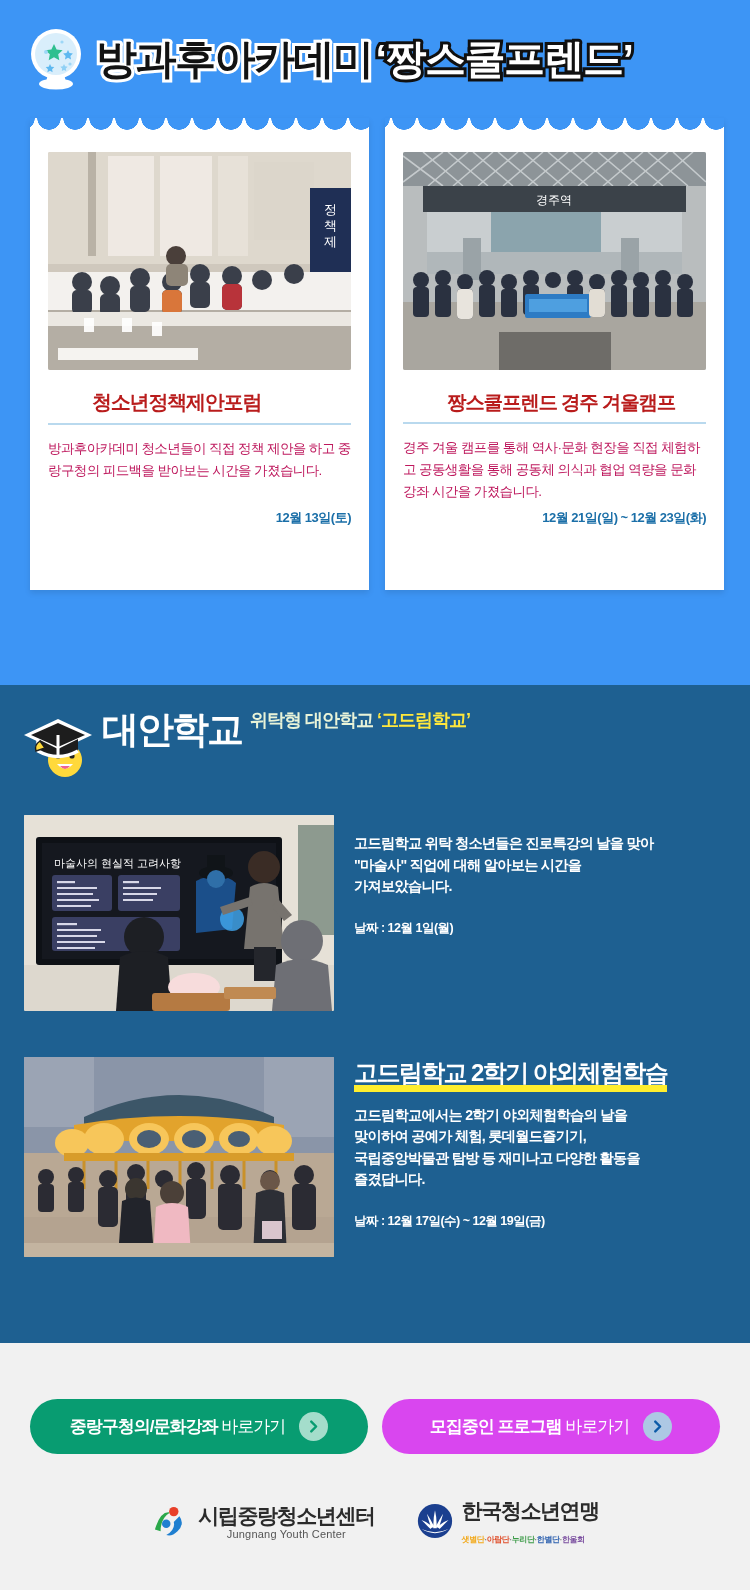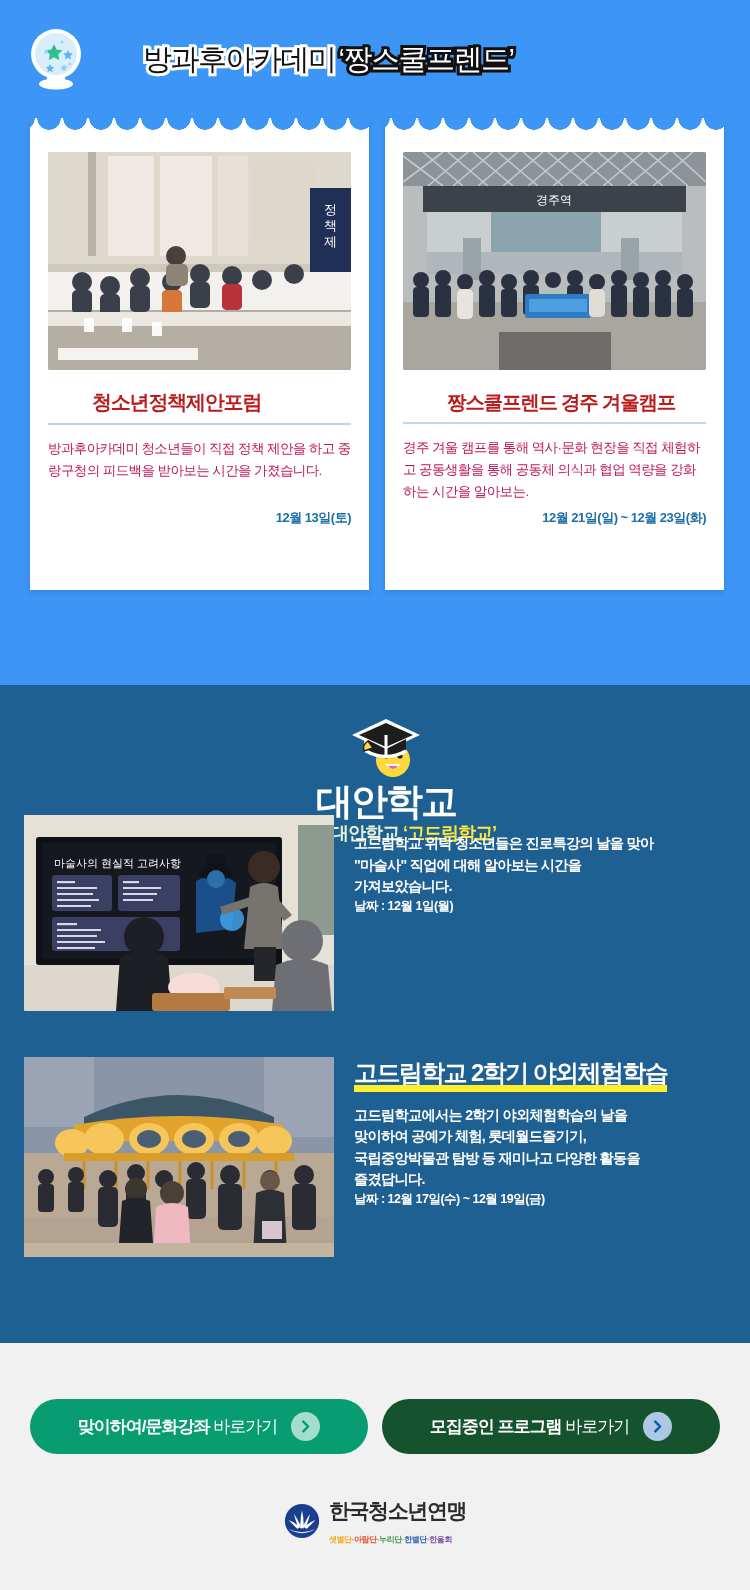--- a/index.html
+++ b/index.html
@@ -30,26 +30,25 @@
     display: flex;
     align-items: center;
     gap: 10px;
     padding-left: 26px;
     height: 118px;
   }
 
   .globe-icon { width: 60px; height: 66px; flex: 0 0 60px; }
 
   .hdr-title {
-    font-size: 29px;
-    font-weight: 400;
+    font-size: 41px;
+    font-weight: 700;
     letter-spacing: -1.5px;
     line-height: 1;
     white-space: nowrap;
-    margin-left: 47px;
   }
   .hdr-main {
     color: #121212;
     -webkit-text-stroke: 6px #ffffff;
     paint-order: stroke fill;
   }
   .hdr-sub {
     color: #ffffff;
     -webkit-text-stroke: 6px #101010;
     paint-order: stroke fill;
@@ -132,24 +131,24 @@
   .sec-alt {
     position: relative;
     width: 750px;
     height: 658px;
     background: #1e6091;
     padding-top: 26px;
   }
 
   .alt-header {
     display: flex;
-    align-items: center;
+    align-items: flex-start;
+    gap: 8px;
     padding-left: 22px;
     height: 80px;
-    flex-direction: column;
   }
   .cap-icon { width: 72px; height: 72px; flex: 0 0 72px; }
 
   .alt-title {
     font-size: 37px;
     font-weight: 800;
     letter-spacing: -2px;
     color: #ffffff;
     line-height: 1;
     margin-bottom: 4px;
@@ -210,20 +209,21 @@
     margin-top: 16px;
     font-size: 14.2px;
     font-weight: 700;
     line-height: 1.52;
     letter-spacing: -0.7px;
     color: #ffffff;
     white-space: pre-line;
   }
 
   .alt-item-date {
+    margin-top: 22px;
     font-size: 12.5px;
     font-weight: 800;
     letter-spacing: -0.5px;
     color: #ffffff;
   }
 
   
   .sec-footer {
     width: 750px;
     height: 247px;
@@ -242,21 +242,21 @@
     border-radius: 28px;
     border: none;
     display: flex;
     align-items: center;
     justify-content: center;
     gap: 14px;
     cursor: pointer;
     font-family: inherit;
   }
   .go-btn.green { background: #089c71; }
-  .go-btn.blue  { background: #14532d; }
+  .go-btn.blue  { background: #d946ef; }
 
   .go-label {
     font-size: 17px;
     letter-spacing: -1px;
     color: #ffffff;
     white-space: nowrap;
   }
   .go-label .strong { font-weight: 800; }
   .go-label .light  { font-weight: 400; }
 
@@ -436,21 +436,21 @@
                 <rect x="274" y="137" width="16" height="28" rx="4"></rect>
             </g>
             <rect x="122" y="142" width="66" height="24" rx="2" fill="#2d7bc4"></rect>
             <rect x="126" y="147" width="58" height="13" fill="#4e9fe0"></rect>
             <rect x="54" y="137" width="16" height="30" rx="4" fill="#e8e4dd"></rect>
             <rect x="186" y="137" width="16" height="28" rx="4" fill="#e2ddd4"></rect>
           </svg>
         </div>
         <h3 class="card-title c2">짱스쿨프렌드 경주 겨울캠프</h3>
         <div class="card-rule"></div>
-        <p class="card-desc">경주 겨울 캠프를 통해 역사·문화 현장을 직접 체험하고 공동생활을 통해 공동체 의식과 협업 역량을 강화하는 시간을 알아보는.</p>
+        <p class="card-desc">경주 겨울 캠프를 통해 역사·문화 현장을 직접 체험하고 공동생활을 통해 공동체 의식과 협업 역량을 문화강좌 시간을 가졌습니다.</p>
         <div class="card-date">12월 21일(일) ~ 12월 23일(화)</div>
       </article>
 
     </div>
   </section>
 
   <section class="sec-alt">
 
     <div class="alt-header">
       <span class="cap-icon">
@@ -605,41 +605,55 @@
       </div>
     </div>
 
   </section>
 
   <footer class="sec-footer">
 
     <div class="btn-row">
 
       <button class="go-btn green">
-        <span class="go-label"><span class="strong">맞이하여/문화강좌</span><span class="light"> 바로가기</span></span>
+        <span class="go-label"><span class="strong">중랑구청의/문화강좌</span><span class="light"> 바로가기</span></span>
         <span class="go-circle green">
           <svg viewBox="0 0 20 20" width="15" height="15" aria-hidden="true">
             <path d="M7 3.5 L13.5 10 L7 16.5" fill="none" stroke="#089c71" stroke-width="3.2" stroke-linecap="round" stroke-linejoin="round"></path>
           </svg>
         </span>
       </button>
 
       <button class="go-btn blue">
         <span class="go-label"><span class="strong">모집중인 프로그램</span><span class="light"> 바로가기</span></span>
         <span class="go-circle blue">
           <svg viewBox="0 0 20 20" width="15" height="15" aria-hidden="true">
             <path d="M7 3.5 L13.5 10 L7 16.5" fill="none" stroke="#0d5ba8" stroke-width="3.2" stroke-linecap="round" stroke-linejoin="round"></path>
           </svg>
         </span>
       </button>
 
     </div>
 
     <div class="logo-row">
 
+      <div class="logo">
+        <span class="logo-mark">
+          <svg viewBox="0 0 40 34" width="38" height="32" aria-hidden="true">
+            <path d="M4 26 q6 -20 16 -18 q-10 6 -10 20 z" fill="#2aa84a"></path>
+            <circle cx="24" cy="7" r="5" fill="#e8402a"></circle>
+            <path d="M30 12 q6 8 -2 16 q-6 6 -12 4 q10 -6 8 -14 z" fill="#1f7fd0"></path>
+            <circle cx="16" cy="20" r="4.5" fill="#1f7fd0"></circle>
+          </svg>
+        </span>
+        <div>
+          <div class="logo-txt-ko">시립중랑청소년센터</div>
+          <div class="logo-txt-en">Jungnang Youth Center</div>
+        </div>
+      </div>
 
       <div class="logo">
         <span class="logo-mark">
           <svg viewBox="0 0 40 40" width="36" height="36" aria-hidden="true">
             <circle cx="20" cy="20" r="19" fill="#1b3f8f"></circle>
             <g fill="#ffffff">
               <path d="M20 8 q-2 8 -2 20 l4 0 q0 -12 -2 -20z"></path>
               <path d="M11 12 q2 8 5 16 l3 -2 q-4 -8 -8 -14z"></path>
               <path d="M29 12 q-2 8 -5 16 l-3 -2 q4 -8 8 -14z"></path>
               <path d="M5 19 q5 5 10 10 l2 -3 q-6 -5 -12 -7z"></path>

